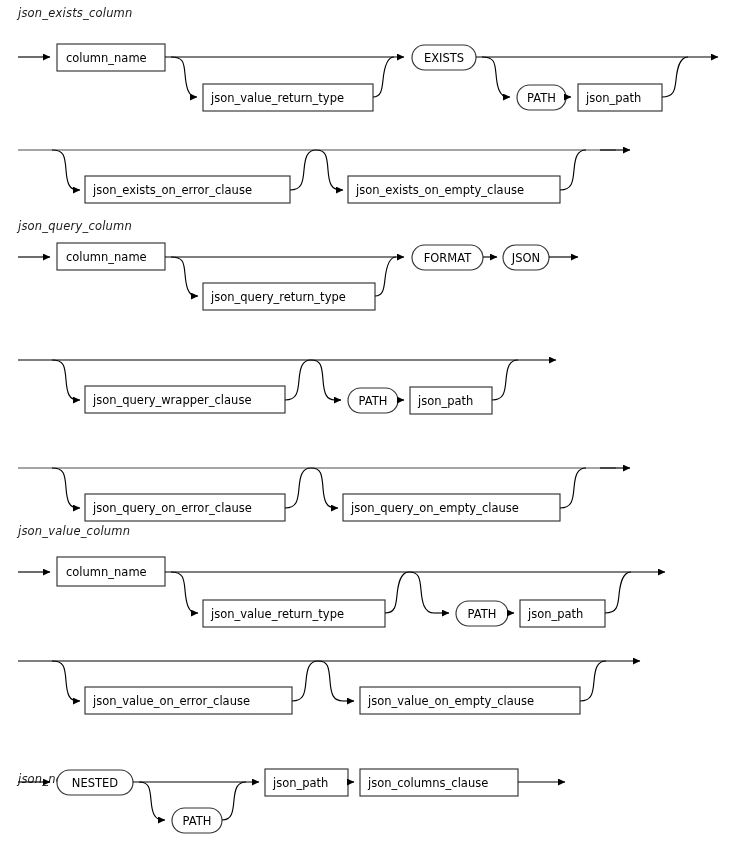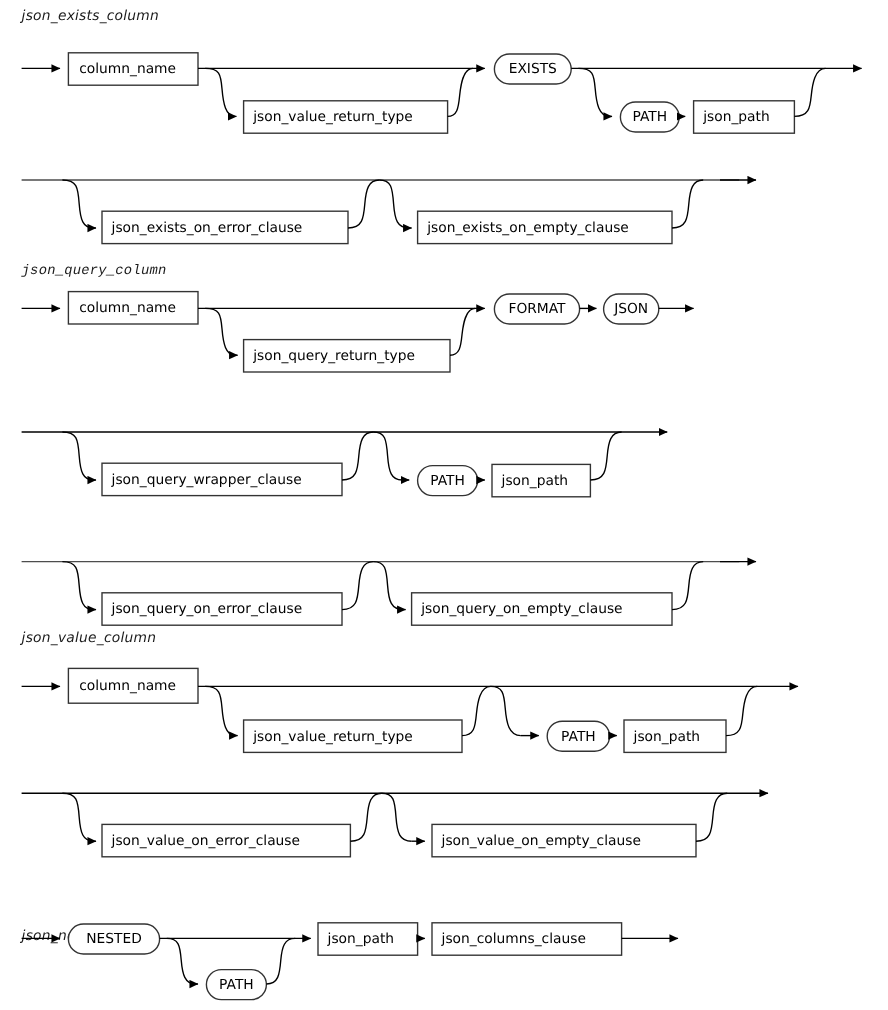--- a/index.html
+++ b/index.html
@@ -88,21 +88,21 @@
     <text class="tx" x="93" y="190">json_exists_on_error_clause</text>
     <path class="ln" d="M290,190 C302,190 303,182 304,170 C305,158 307,150 316,150"></path>
 
     <path class="ln" d="M316,150 C326,150 327,156 328,170 C329,183 331,190 341,190"></path>
     <path class="ln" d="M341,190 L343,190" marker-end="url(#arr)"></path>
     <rect class="bx" x="348" y="176" width="212" height="27"></rect>
     <text class="tx" x="356" y="190">json_exists_on_empty_clause</text>
     <path class="ln" d="M560,190 C572,190 573,182 574,170 C575,158 577,150 586,150"></path>
   </svg>
 
-  <div class="rr-title" style="left:18px;top:219px;font-family:Liberation Mono, monospace;">json_query_column</div>
+  <div class="rr-title" style="left:18px;top:219px;">json_query_column</div>
 
   <svg width="740" height="300" style="top:215px;">
 
     <path class="ln" d="M18,42 L50,42" marker-end="url(#arr)"></path>
     <rect class="bx" x="57" y="28" width="108" height="27"></rect>
     <text class="tx" x="66" y="42">column_name</text>
 
     <path class="ln" d="M165,42 L404,42" marker-end="url(#arr)"></path>
 
     <path class="ln" d="M171,42 C183,42 184,47 185,59 C186,71 188,81 196,81"></path>

